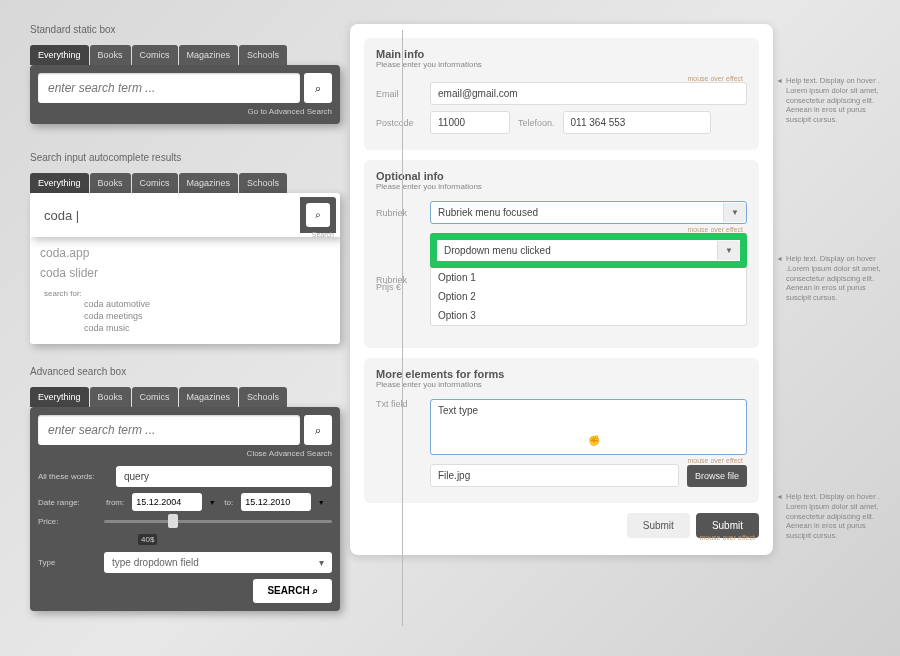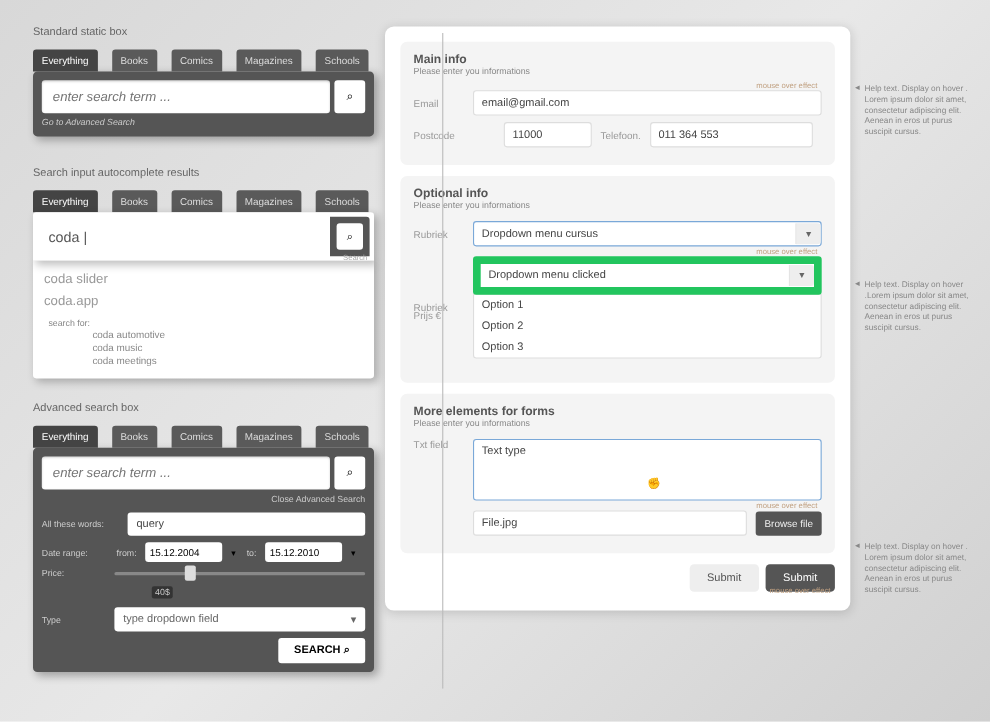--- a/index.html
+++ b/index.html
@@ -3,30 +3,30 @@
 <meta charset="utf-8">
 <style>
 * { box-sizing: border-box; margin: 0; padding: 0; font-family: Arial, Helvetica, sans-serif; }
 body { width: 900px; height: 656px; background: linear-gradient(135deg, #d8d8d8 0%, #e8e8e8 50%, #d0d0d0 100%); overflow: hidden; position: relative; }
 .container { display: flex; padding: 24px 30px; gap: 10px; }
 .left-col { width: 310px; }
 .right-col { flex: 1; }
 .section-title { font-size: 10px; color: #666; margin-bottom: 10px; }
 
 
-.tabs { display: flex; gap: 12px; }
+.tabs { display: flex; gap: 0; }
 .tab { background: #5a5a5a; color: #ddd; font-size: 9px; padding: 5px 8px; border-radius: 3px 3px 0 0; cursor: pointer; margin-right: 1px; }
 .tab.active { background: #444; color: #fff; }
 
 
 .search-box { background: #555; padding: 8px; border-radius: 4px; box-shadow: 3px 3px 8px rgba(0,0,0,0.3); }
 .search-row { display: flex; gap: 4px; }
 .search-input { flex: 1; background: #fff; border: none; border-radius: 3px; padding: 8px 10px; font-size: 12px; color: #999; font-style: italic; box-shadow: inset 0 1px 2px rgba(0,0,0,0.2); }
 .search-btn { width: 28px; background: #fff; border: none; border-radius: 3px; cursor: pointer; font-size: 11px; }
-.search-link { color: #ccc; font-size: 8px; text-align: left; margin-top: 4px; cursor: pointer; font-style: italic; }
+.search-link { color: #ccc; font-size: 8px; text-align: right; margin-top: 4px; cursor: pointer; }
 
 
 .ac-wrapper { margin-top: 28px; }
 .ac-input-row { display: flex; gap: 4px; background: #fff; border-radius: 3px 3px 0 0; padding: 4px; box-shadow: 3px 3px 8px rgba(0,0,0,0.25); position: relative; }
 .ac-input { flex: 1; border: none; padding: 9px 10px; font-size: 13px; color: #555; border-radius: 3px 0 0 0; }
 .ac-btn-wrap { background: #555; padding: 6px; border-radius: 0 3px 0 0; }
 .ac-btn { width: 24px; height: 24px; background: #fff; border: none; border-radius: 3px; cursor: pointer; font-size: 10px; }
 .ac-search-label { position: absolute; right: 6px; top: 38px; font-size: 7px; color: #aaa; }
 .ac-dropdown { background: #fff; border-radius: 0 0 3px 3px; box-shadow: 3px 3px 8px rgba(0,0,0,0.25); padding: 6px 10px 10px; }
 .ac-item { font-size: 12px; color: #999; padding: 3px 0; }
@@ -55,21 +55,21 @@
 
 
 .form-panel { background: #fff; border-radius: 8px; padding: 14px; box-shadow: 0 2px 10px rgba(0,0,0,0.15); width: 423px; }
 .form-section { background: #f4f4f4; border-radius: 6px; padding: 10px 12px; margin-bottom: 10px; }
 .form-title { font-size: 11px; font-weight: bold; color: #555; }
 .form-subtitle { font-size: 8px; color: #888; margin-bottom: 10px; }
 .form-row { display: flex; align-items: center; gap: 8px; margin-bottom: 6px; }
 .form-label { font-size: 9px; color: #999; width: 46px; }
 .form-input { flex: 1; background: #fff; border: 1px solid #ddd; border-radius: 3px; padding: 5px 7px; font-size: 10px; color: #444; }
 .form-input.focused { border: 1px solid #7aa8d8; box-shadow: 0 0 3px rgba(122,168,216,0.5); }
-.form-input.short { width: 80px; flex: 0 0 80px; margin-left: 28px; }
+.form-input.short { width: 80px; flex: 0 0 80px; }
 .mouse-label { font-size: 7px; color: #c0a080; text-align: right; margin-top: -4px; margin-right: 4px; }
 .dropdown { flex: 1; background: #fff; border: 7px solid #22c55e; border-radius: 3px; padding: 5px 7px; font-size: 10px; color: #444; display: flex; justify-content: space-between; align-items: center; position: relative; }
 .dropdown.focused { border: 1px solid #7aa8d8; }
 .dd-arrow { background: #eee; border-left: 1px solid #ddd; padding: 5px 7px; margin: -5px -7px -5px 0; border-radius: 0 3px 3px 0; font-size: 8px; color: #666; }
 .dd-open { flex: 1; position: relative; }
 .dd-list { background: #fff; border: 1px solid #ddd; border-radius: 0 0 3px 3px; margin-top: -1px; }
 .dd-opt { padding: 4px 7px; font-size: 10px; color: #444; }
 .textarea { flex: 1; background: #fff; border: 1px solid #7aa8d8; border-radius: 3px; padding: 5px 7px; font-size: 10px; color: #444; height: 56px; position: relative; }
 .cursor-icon { position: absolute; bottom: 8px; left: 50%; font-size: 10px; }
 .browse-btn { background: #555; color: #eee; border: none; border-radius: 3px; padding: 6px 8px; font-size: 9px; cursor: pointer; }
@@ -115,26 +115,26 @@
         <div class="tab">Comics</div>
         <div class="tab">Magazines</div>
         <div class="tab">Schools</div>
       </div>
       <div class="ac-input-row">
         <input class="ac-input" value="coda |" style="">
         <div class="ac-btn-wrap"><button class="ac-btn">⌕</button></div>
         <div class="ac-search-label">Search</div>
       </div>
       <div class="ac-dropdown">
+        <div class="ac-item">coda.app</div>
         <div class="ac-item">coda slider</div>
-        <div class="ac-item">coda.app</div>
         <div class="ac-sublabel">search for:</div>
         <div class="ac-sub">coda automotive</div>
+        <div class="ac-sub">coda meetings</div>
         <div class="ac-sub">coda music</div>
-        <div class="ac-sub">coda meetings</div>
       </div>
     </div>
 
     <div class="adv-wrapper">
       <div class="section-title">Advanced search box</div>
       <div class="tabs">
         <div class="tab active">Everything</div>
         <div class="tab">Books</div>
         <div class="tab">Comics</div>
         <div class="tab">Magazines</div>
@@ -198,21 +198,21 @@
           <input class="form-input" style="flex: 0 0 90px;" value="011 364 553">
         </div>
       </div>
 
       <div class="form-section">
         <div class="form-title">Optional info</div>
         <div class="form-subtitle">Please enter you informations</div>
         <div class="form-row">
           <div class="form-label">Rubriek</div>
           <div class="dropdown focused">
-            <span>Dropdown menu cursus</span>
+            <span>Rubriek menu focused</span>
             <span class="dd-arrow">▼</span>
           </div>
         </div>
         <div class="mouse-label">mouse over effect</div>
         <div class="form-row">
           <div class="form-label">Rubriek</div>
           <div class="dd-open">
             <div class="dropdown">
               <span>Dropdown menu clicked</span>
               <span class="dd-arrow">▼</span>

